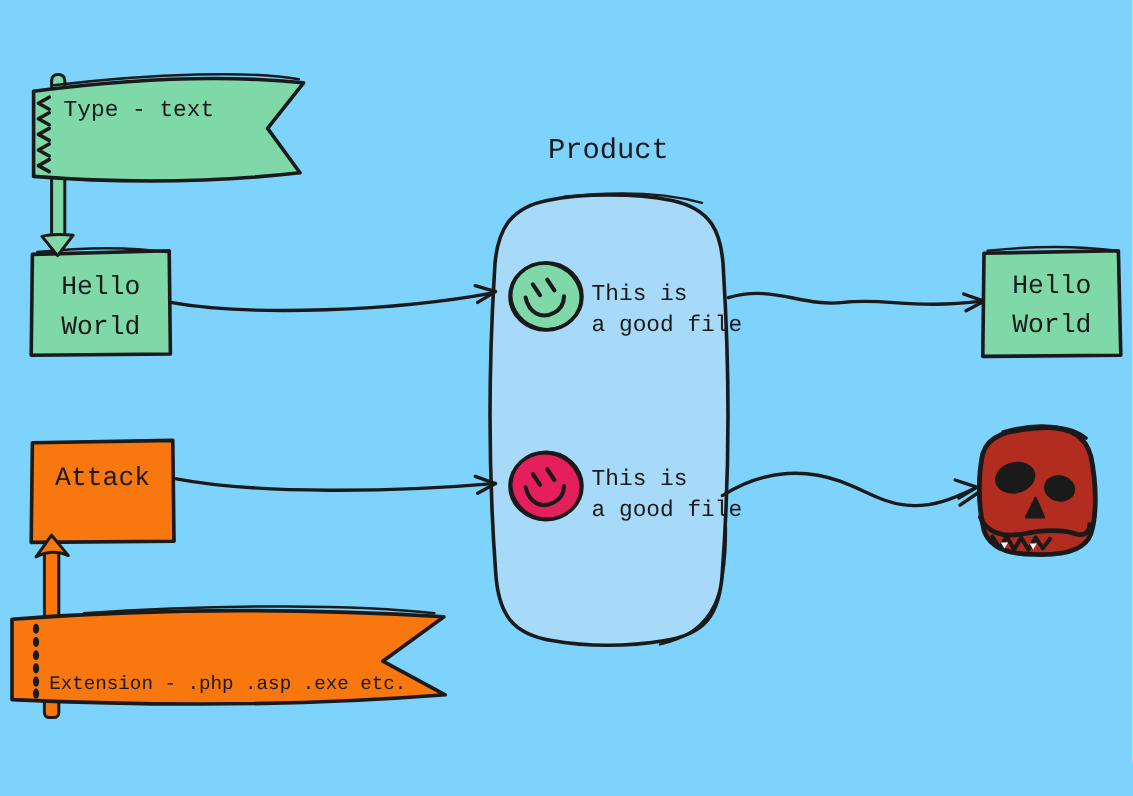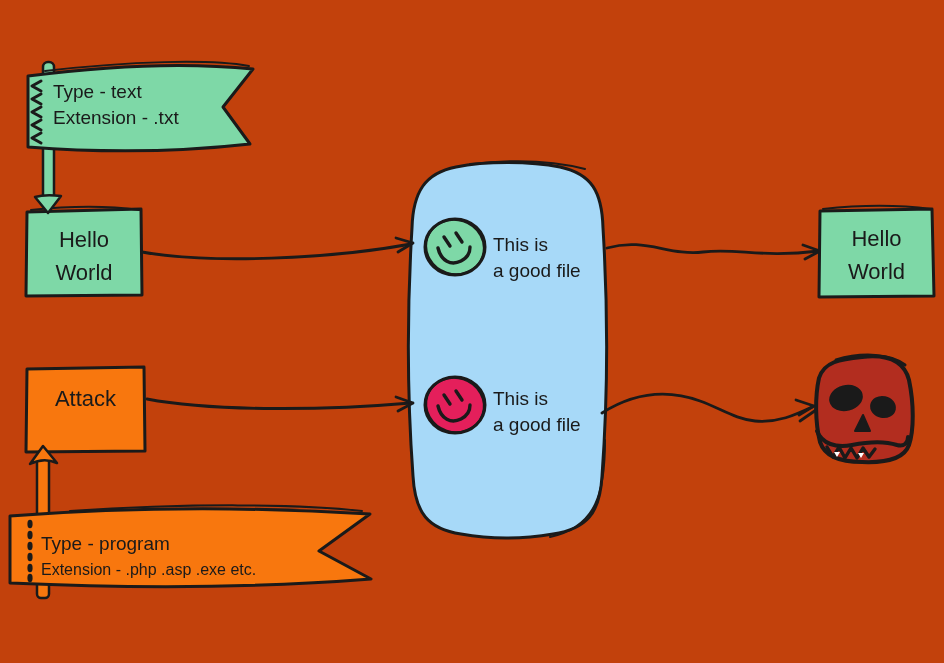--- a/index.html
+++ b/index.html
@@ -1,22 +1,22 @@
 <!DOCTYPE html>
 <html style="--c-green: #7ed8a7; --c-orange: #f8770e; --c-blue: #a7d9f8; --c-pink: #e41f5b; --c-skull: #b22d1f; --c-ink: #1a1a1a;"><head>
 <meta charset="utf-8">
 <style>
   :root{
     --c-green:#7ed8a7; --c-orange:#f8770e; --c-blue:#a7d9f8;
     --c-pink:#e41f5b; --c-skull:#b22d1f; --c-ink:#1a1a1a;
   }
   html,body{margin:0;padding:0;background:#fff;}
   .stage{
-    position:relative; width:944px; height:663px; background:#c2410c;
-    font-family:Liberation Sans, sans-serif; color:var(--c-ink); overflow:hidden;
+    position:relative; width:944px; height:663px; background:#7dd3fc;
+    font-family:Liberation Mono, monospace; color:var(--c-ink); overflow:hidden;
   }
   .stage > svg{position:absolute; left:0; top:0;}
   .lbl{position:absolute; white-space:nowrap; color:var(--c-ink);}
   .center{text-align:center;}
   
   .shape{stroke:var(--c-ink); stroke-linejoin:round; stroke-linecap:round;}
   .f-green{fill:var(--c-green)} .f-orange{fill:var(--c-orange)} .f-blue{fill:var(--c-blue)}
   .f-pink{fill:var(--c-pink)} .f-skull{fill:var(--c-skull)} .f-ink{fill:var(--c-ink)}
   .f-white{fill:#fff}
   .line{fill:none; stroke:var(--c-ink); stroke-linecap:round; stroke-linejoin:round;}
@@ -128,43 +128,42 @@
       <ellipse class="f-ink" cx="883" cy="407" rx="13" ry="11" transform="rotate(12 883 407)"></ellipse>
       <path class="f-ink" d="M863,415 L870,431 L855,431 Z" stroke="var(--c-ink)" stroke-width="2" stroke-linejoin="round"></path>
       <path class="line sw4" d="M817,431 C822,444 836,448 852,445 C872,441 888,442 897,445 C904,447 908,443 908,437"></path>
       <path class="line sw34" d="M827,447 L833,457 L839,447 L845,458 L851,448 L857,458 L863,448 L869,457 L875,449"></path>
       <path class="f-white" d="M834,452 L837,457 L840,452 Z"></path>
       <path class="f-white" d="M858,453 L861,458 L864,453 Z"></path>
     </g>
   </svg>
 
   <div class="lbl" style="left:53px;top:81px;font-size:19px">Type - text</div>
-  <div class="lbl" style="left:53px;top:107px;font-size:19px">Extension - .txt</div>
 
   <div class="lbl center" style="left:26px;top:223px;width:116px;font-size:22px;line-height:33px">
     <div>Hello</div>
     <div>World</div>
   </div>
 
+  <div class="lbl center" style="left:408px;top:113px;width:198px;font-size:24px">Product</div>
 
   <div class="lbl" style="left:493px;top:232px;font-size:19px;line-height:26px">
     <div>This is</div>
     <div>a good file</div>
   </div>
 
   <div class="lbl" style="left:493px;top:386px;font-size:19px;line-height:26px">
     <div>This is</div>
     <div>a good file</div>
   </div>
 
   <div class="lbl center" style="left:819px;top:222px;width:115px;font-size:22px;line-height:33px">
     <div>Hello</div>
     <div>World</div>
   </div>
 
   <div class="lbl center" style="left:26px;top:382px;width:119px;font-size:22px;line-height:33px">
     <div>Attack</div>
   </div>
 
-  <div class="lbl" style="left:41px;top:533px;font-size:19px">Type - program</div>
   <div class="lbl" style="left:41px;top:561px;font-size:16px">Extension - .php .asp .exe etc.</div>
 
 </div>
 
 </body></html>

